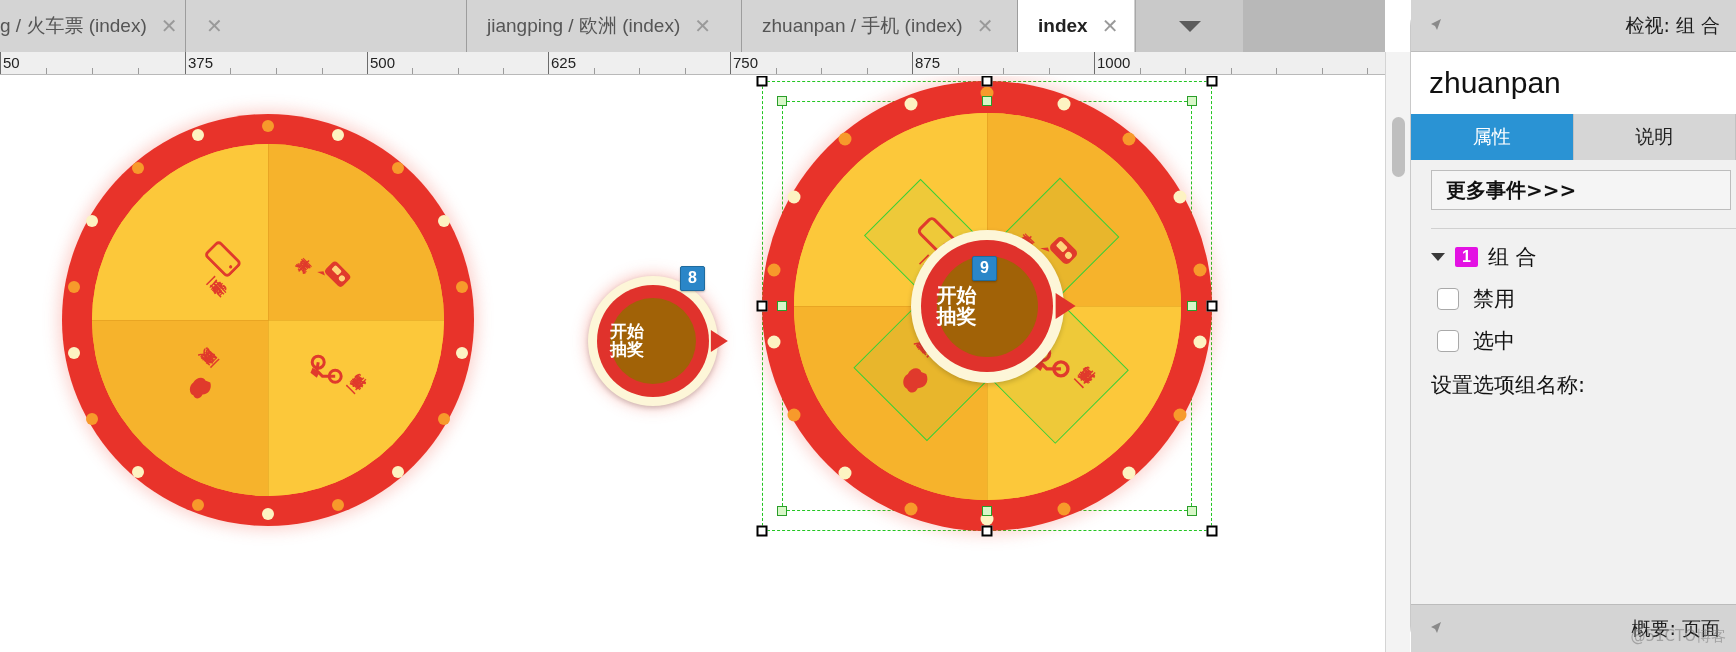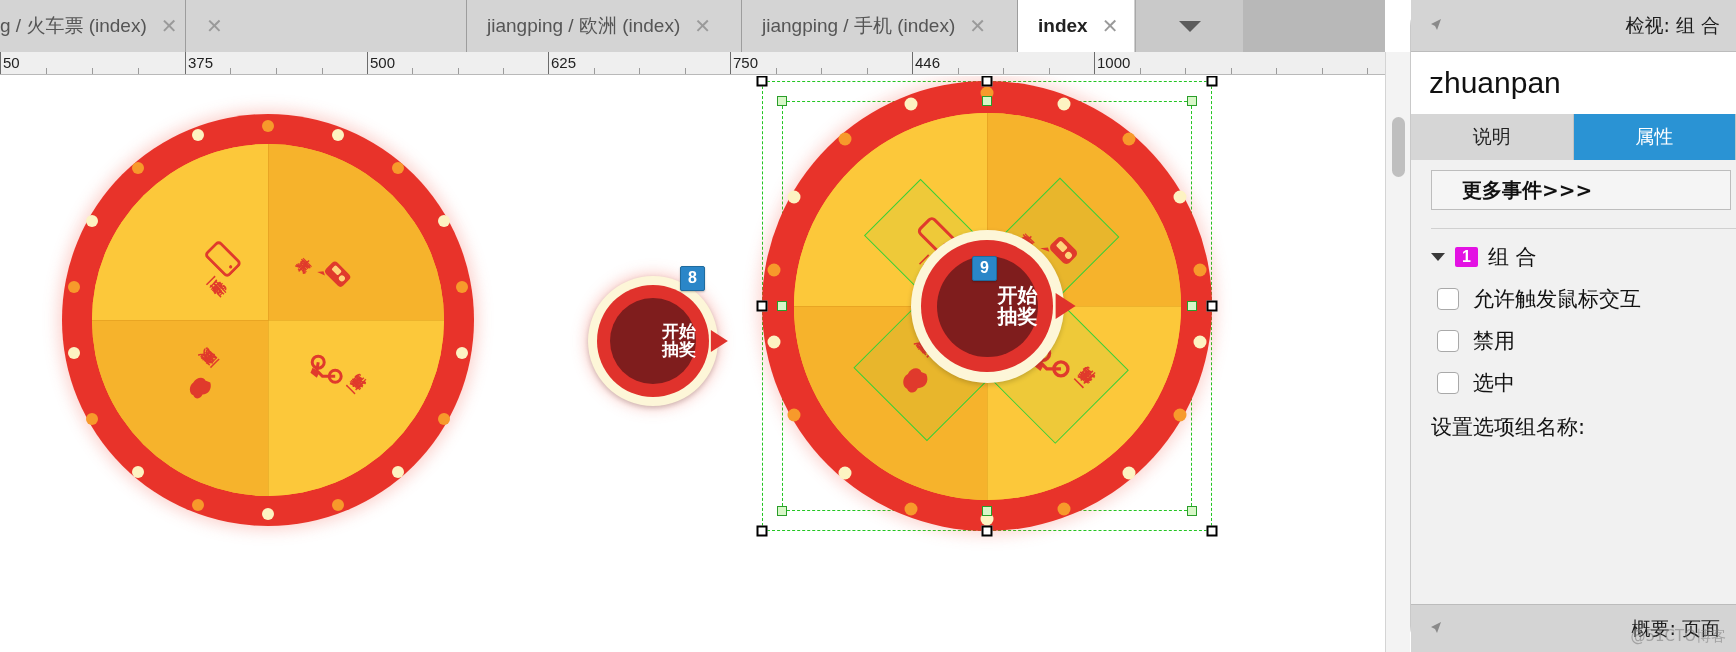--- a/index.html
+++ b/index.html
@@ -135,23 +135,23 @@
     display: flex; align-items: center; justify-content: center;
   }
   .hub-ring {
     position: absolute; inset: 7%;
     border-radius: 50%;
     background: #e0322c;
   }
   .hub-core {
     position: absolute; inset: 17%;
     border-radius: 50%;
-    background: #7f1d1d;
+    background: #a16207;
     display: flex; flex-direction: column;
-    align-items: flex-end; justify-content: center;
+    align-items: flex-start; justify-content: center;
     color: #fff; font-weight: bold;
     line-height: 1.05;
     font-family: "DejaVu Sans", "Liberation Sans", sans-serif;
   }
   .hub-pointer {
     position: absolute; top: 50%; left: 100%;
     transform: translate(-42%, -50%);
     width: 0; height: 0;
     border-top: 13px solid transparent;
     border-bottom: 13px solid transparent;
@@ -255,21 +255,21 @@
   .evt-row .evt-text {
     font-size: 18px; color: #1c1c1c;
     font-family: "DejaVu Sans", "Liberation Sans", sans-serif;
   }
   .more-events {
     margin: 10px 0 0 20px;
     height: 40px; width: 300px;
     background: #f5f5f5;
     border: 1px solid #bdbdbd;
     display: flex; align-items: center;
-    padding-left: 30px;
+    padding-left: 14px;
     font-size: 20px; font-weight: bold; color: #111;
     font-family: "DejaVu Sans", "Liberation Sans", sans-serif;
   }
   .hr-sep { height: 1px; background: #d0d0d0; margin: 18px 0 0 20px; }
   .group-hdr {
     display: flex; align-items: center; gap: 10px;
     padding: 14px 0 0 20px;
   }
   .chev {
     width: 0; height: 0;
@@ -334,21 +334,21 @@
       <span class="tclose">✕</span>
     </div>
     <div class="tab" style="width:281px">
       <span class="tclose">✕</span>
     </div>
     <div class="tab" style="width:275px">
       <span class="tlabel">jiangping / 欧洲 (index)</span>
       <span class="tclose">✕</span>
     </div>
     <div class="tab" style="width:276px">
-      <span class="tlabel">jiangping / 手机 (index)</span>
+      <span class="tlabel">zhuanpan / 手机 (index)</span>
       <span class="tclose">✕</span>
     </div>
     <div class="tab active" style="width:117px">
       <span class="tlabel">index</span>
       <span class="tclose">✕</span>
     </div>
     <div class="tabs-dropdown">
       <span class="caret-down"></span>
     </div>
     <div class="tabbar-tail"></div>
@@ -374,21 +374,21 @@
       <div class="rnum" style="left:548px">625</div>
     <div class="rtick minor" style="left:594px"></div>
     <div class="rtick minor" style="left:639px"></div>
     <div class="rtick minor" style="left:685px"></div>
     <div class="rtick" style="left:730px"></div>
       <div class="rnum" style="left:730px">750</div>
     <div class="rtick minor" style="left:776px"></div>
     <div class="rtick minor" style="left:821px"></div>
     <div class="rtick minor" style="left:867px"></div>
     <div class="rtick" style="left:912px"></div>
-      <div class="rnum" style="left:912px">446</div>
+      <div class="rnum" style="left:912px">875</div>
     <div class="rtick minor" style="left:958px"></div>
     <div class="rtick minor" style="left:1003px"></div>
     <div class="rtick minor" style="left:1049px"></div>
     <div class="rtick" style="left:1094px"></div>
       <div class="rnum" style="left:1094px">1000</div>
     <div class="rtick minor" style="left:1140px"></div>
     <div class="rtick minor" style="left:1185px"></div>
     <div class="rtick minor" style="left:1231px"></div>
     <div class="rtick minor" style="left:1276px"></div>
     <div class="rtick minor" style="left:1322px"></div>
@@ -593,46 +593,42 @@
         <path d="M14 2 L4 7 L8 9 L10 13 Z" fill="#8a8a8a"></path>
       </svg>
       <span class="htitle">检视: 组 合</span>
     </div>
 
     <div class="insp-name">
       <span>zhuanpan</span>
     </div>
 
     <div class="insp-tabs">
+      <div class="insp-tab active">
+        <span>属性</span>
+      </div>
       <div class="insp-tab">
         <span>说明</span>
-      </div>
-      <div class="insp-tab active">
-        <span>属性</span>
       </div>
     </div>
 
     <div class="insp-body">
 
       <div class="more-events">
         <span>更多事件&gt;&gt;&gt;</span>
       </div>
 
       <div class="hr-sep"></div>
 
       <div class="group-hdr">
         <span class="chev"></span>
         <span class="num-badge">1</span>
         <span class="group-label">组 合</span>
       </div>
 
-      <div class="chk-row">
-        <span class="chkbox"></span>
-        <span class="chk-label">允许触发鼠标交互</span>
-      </div>
       <div class="chk-row">
         <span class="chkbox"></span>
         <span class="chk-label">禁用</span>
       </div>
       <div class="chk-row">
         <span class="chkbox"></span>
         <span class="chk-label">选中</span>
       </div>
 
       <div class="opt-group-label">设置选项组名称:</div>

